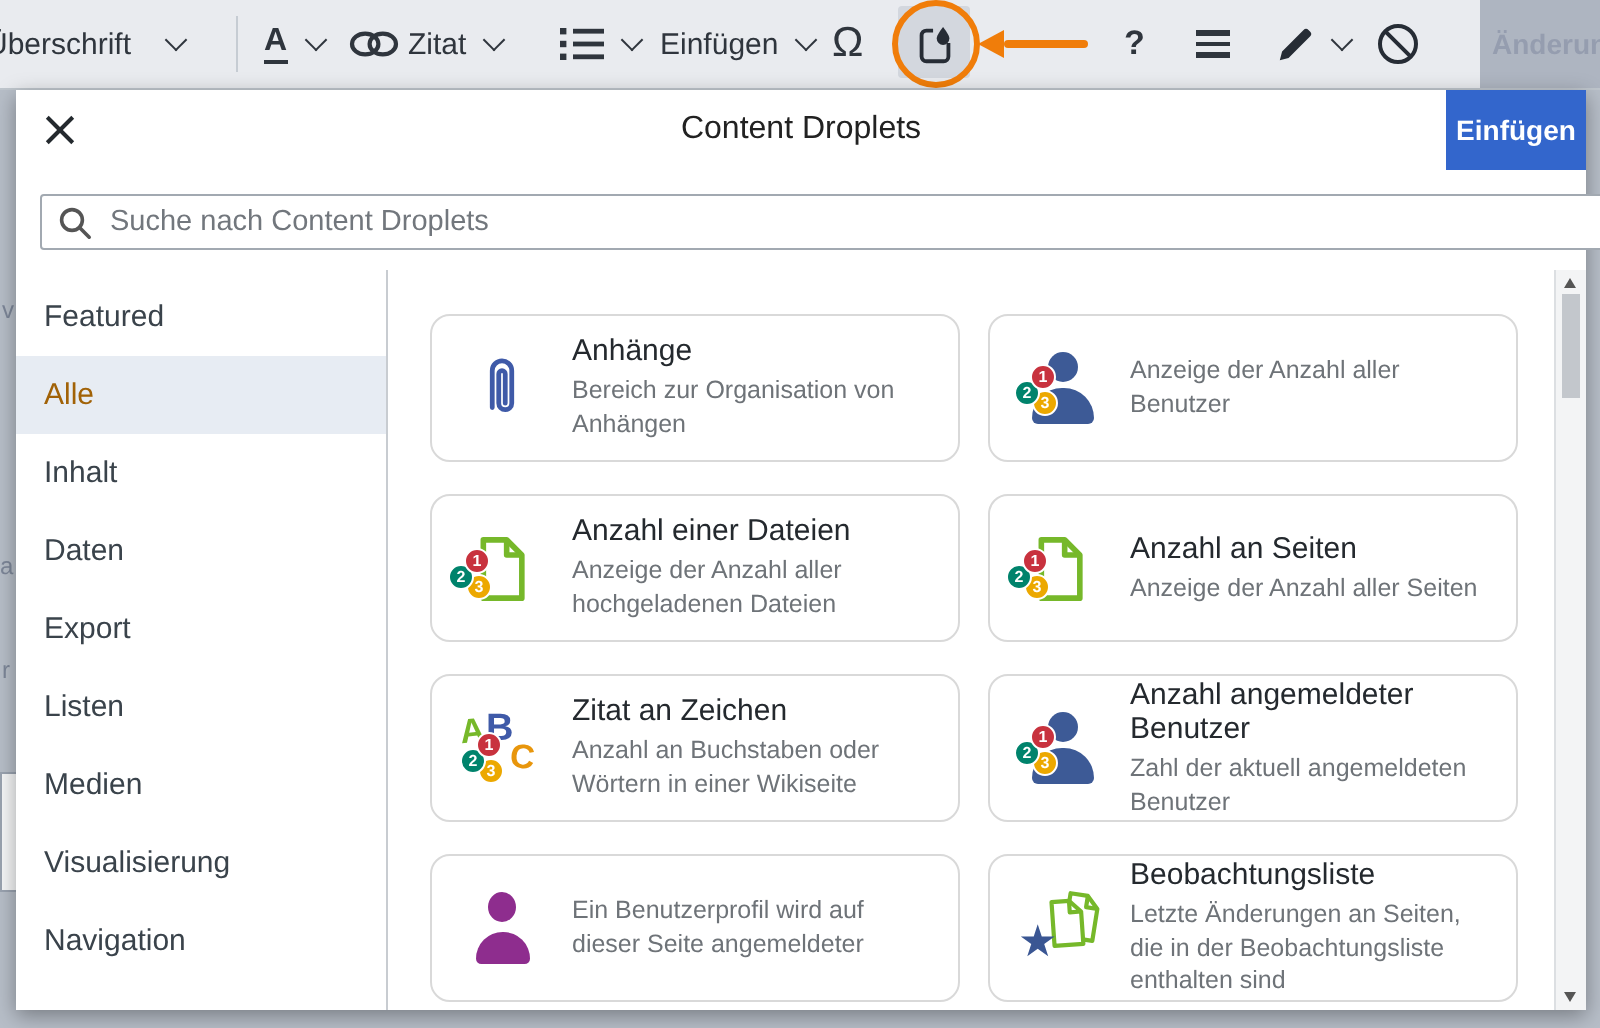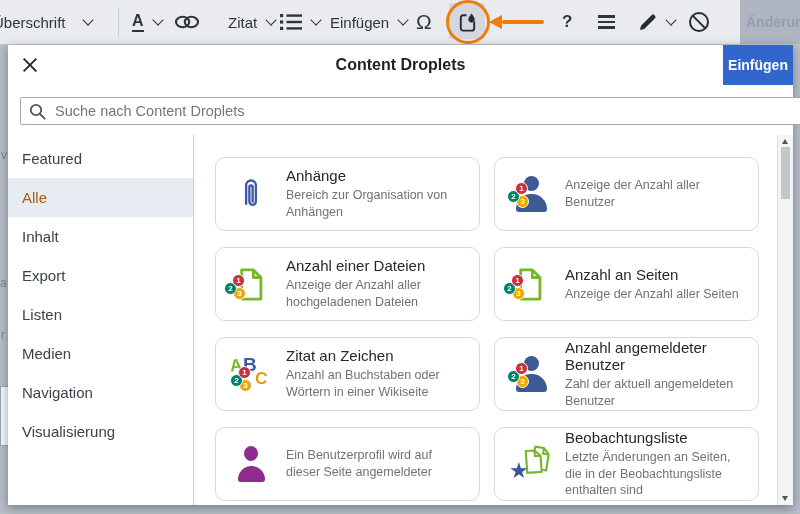--- a/index.html
+++ b/index.html
@@ -34,21 +34,21 @@
             box-sizing:border-box;overflow:hidden;white-space:nowrap;}
   
   .dialog{position:absolute;left:8px;top:45px;width:785px;height:460px;background:#fff;z-index:4;
           box-shadow:0 3px 10px rgba(0,0,0,.35);}
   .close-btn{position:absolute;left:13px;top:11px;width:18px;height:18px;cursor:pointer;}
   .close-btn::before,.close-btn::after{content:"";position:absolute;left:8px;top:0;width:2px;height:18px;
           background:#24292e;}
   .close-btn::before{transform:rotate(45deg);}
   .close-btn::after{transform:rotate(-45deg);}
   .dlg-title{position:absolute;left:0;right:0;top:0;height:40px;display:flex;align-items:center;
-             justify-content:center;font-weight:bold;font-size:16px;color:#222;}
+             justify-content:center;font-weight:normal;font-size:16px;color:#222;}
   .insert-btn{position:absolute;right:0;top:0;width:70px;height:40px;background:#36c;color:#fff;
               font-weight:bold;font-size:14px;display:flex;align-items:center;justify-content:center;cursor:pointer;}
   .search-input{position:absolute;left:12px;top:52px;width:796px;height:28px;box-sizing:border-box;
                 border:1px solid #a2a9b1;border-radius:2px;padding:0 8px 0 34px;font-size:14.5px;
                 color:#54595d;font-family:"Liberation Sans",sans-serif;outline:none;background:#fff;}
   .search-input::placeholder{color:#72777d;opacity:1;}
   .search-icon{position:absolute;left:21px;top:58px;pointer-events:none;}
   .sidebar{position:absolute;left:0;top:90px;width:186px;bottom:0;border-right:1px solid #c8ccd1;
            box-sizing:border-box;padding-top:4px;background:#fff;}
   .cat-item{height:39px;display:flex;align-items:center;padding-left:14px;font-size:15px;color:#3a434b;cursor:pointer;text-align:right;}
@@ -110,21 +110,21 @@
     <div class="tb" style="left:132px">
       <span class="style-a">A</span>
       <span class="chev"></span>
     </div>
     <div class="tb" style="left:174px">
       <svg width="26" height="16" viewBox="0 0 26 16">
         <ellipse cx="8.6" cy="8" rx="6.6" ry="5.2" fill="none" stroke="#2f353d" stroke-width="2.1"></ellipse>
         <ellipse cx="17.4" cy="8" rx="6.6" ry="5.2" fill="none" stroke="#2f353d" stroke-width="2.1"></ellipse>
       </svg>
     </div>
-    <div class="tb" style="left:228px">
+    <div class="tb" style="left:204px">
       <span>Zitat</span>
       <span class="chev"></span>
     </div>
     <div class="tb" style="left:280px">
       <svg width="22" height="18" viewBox="0 0 22 18">
         <g fill="#2f353d">
           <rect x="0" y="1" width="3.2" height="3.2"></rect>
             <rect x="0" y="7.4" width="3.2" height="3.2"></rect>
           <rect x="0" y="13.8" width="3.2" height="3.2"></rect>
           <rect x="6.5" y="1.4" width="15.5" height="2.4"></rect>
@@ -185,25 +185,26 @@
     <input class="search-input" type="text" placeholder="Suche nach Content Droplets" style="">
     <svg class="search-icon" width="17" height="17" viewBox="0 0 17 17">
       <circle cx="7" cy="7" r="5.2" fill="none" stroke="#555" stroke-width="1.8"></circle>
       <line x1="11" y1="11" x2="15.6" y2="15.6" stroke="#555" stroke-width="1.8" stroke-linecap="round"></line>
     </svg>
 
     <div class="sidebar" id="sidebar">
         <div class="cat-item">Featured</div>
         <div class="cat-item selected">Alle</div>
         <div class="cat-item">Inhalt</div>
+        <div class="cat-item">Daten</div>
         <div class="cat-item">Export</div>
         <div class="cat-item">Listen</div>
         <div class="cat-item">Medien</div>
+        <div class="cat-item">Visualisierung</div>
         <div class="cat-item">Navigation</div>
-        <div class="cat-item">Visualisierung</div>
       </div>
 
     <div class="cards" id="cards">
         <div class="card">
           <span class="card-icon">
             <svg width="26" height="38" viewBox="0 0 24 34">
               <path d="M7.5 26 V9 a4.5 4.5 0 0 1 9 0 v15 a3 3 0 0 1 -6 0 V10.5 a1.5 1.5 0 0 1 3 0 V24" fill="none" stroke="#3f5aa8" stroke-width="2.2" stroke-linecap="round"></path>
             </svg>
           </span>
           <span class="card-text">

